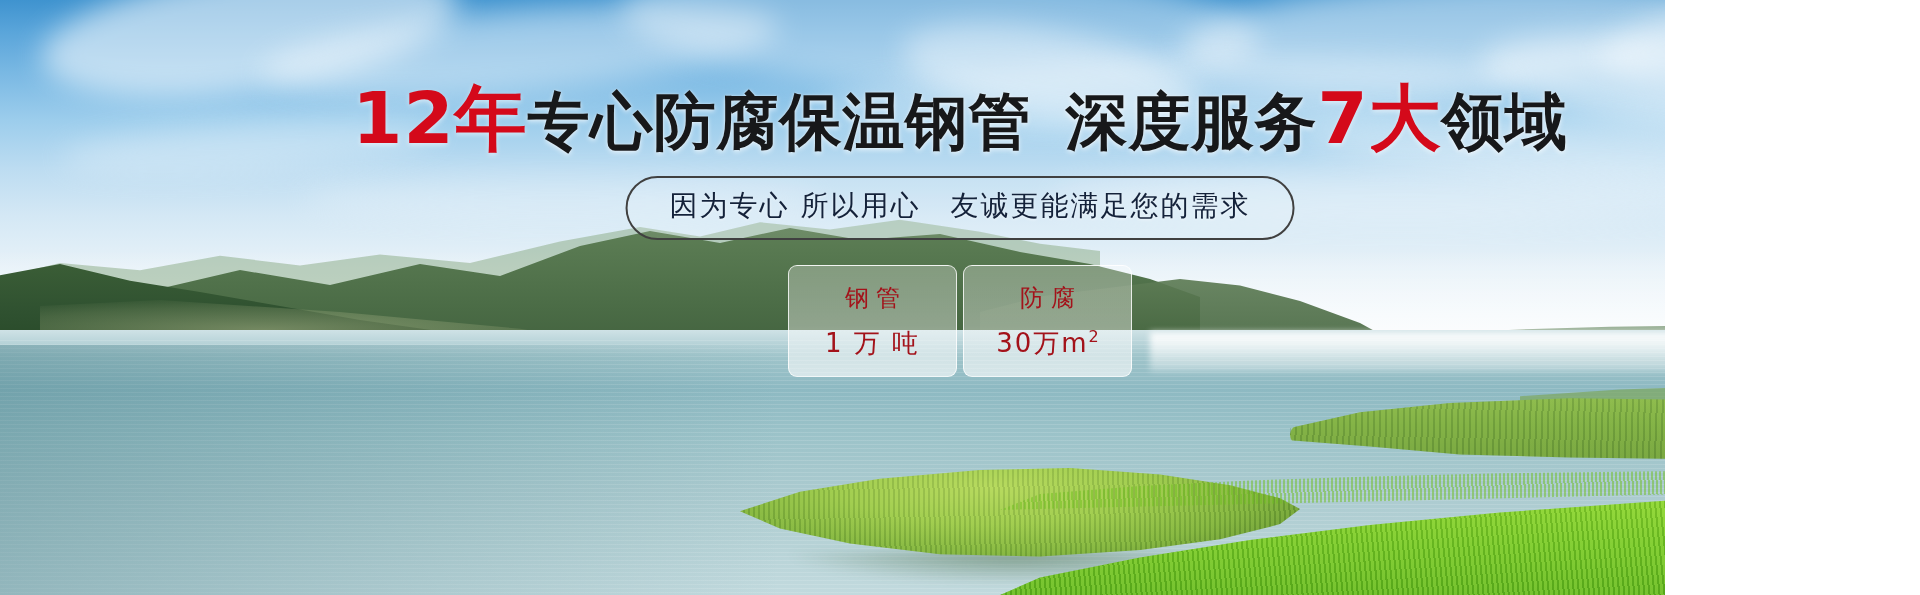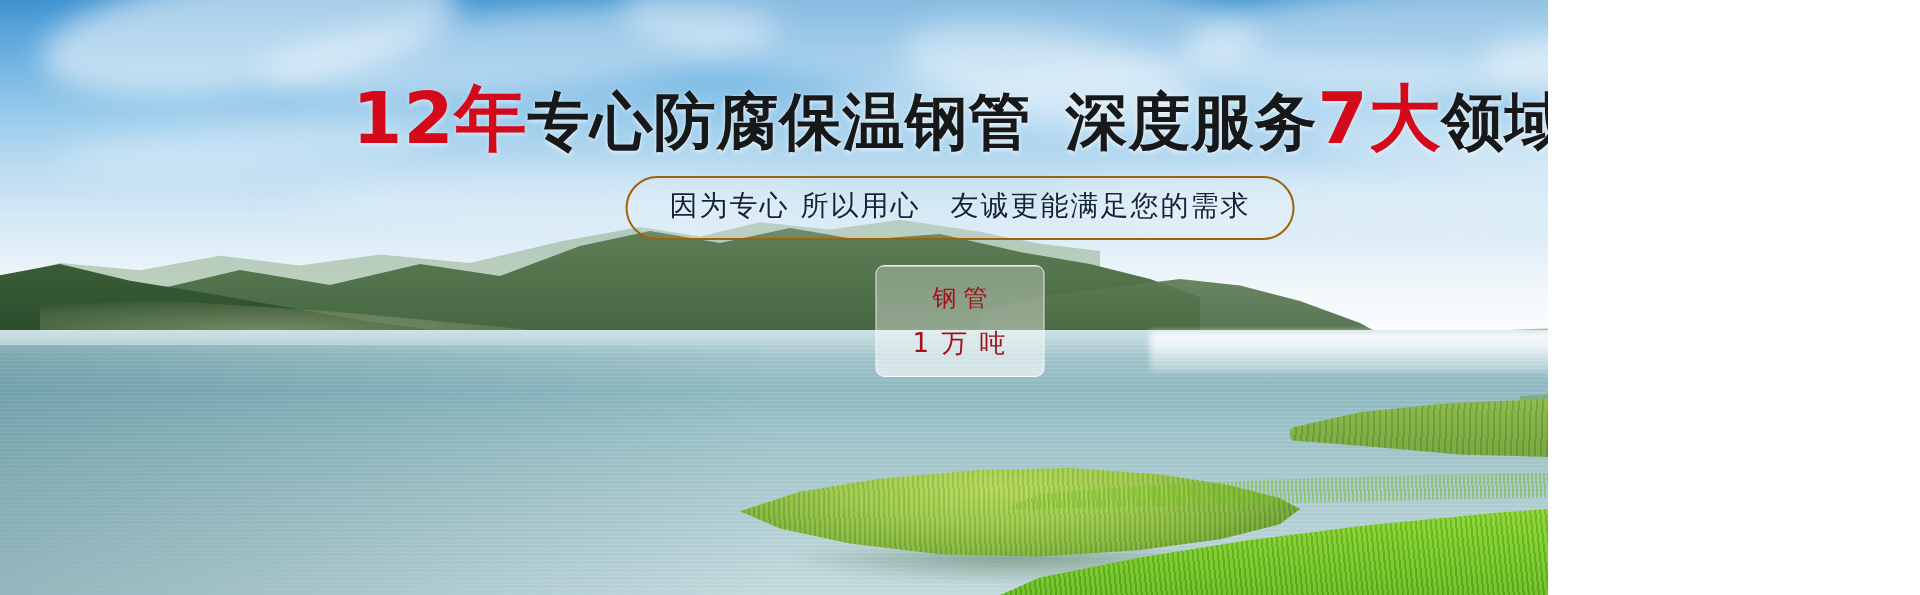--- a/index.html
+++ b/index.html
@@ -1,19 +1,19 @@
 <!DOCTYPE html>
 <html><head>
 <meta charset="utf-8">
 <style>
   html,body{margin:0;padding:0;background:#fff;}
   body{font-family:"Liberation Sans","DejaVu Sans",sans-serif;}
 
   #banner{
-    position:relative;width:1548px;height:595px;overflow:hidden;
+    position:relative;width:1665px;height:595px;overflow:hidden;
     background:#cfe4f2;
   }
 
   
   .sky{
     position:absolute;left:0;top:0;width:1920px;height:400px;
     background:
       linear-gradient(to bottom,
         #3f93cf 0%,
         #5aa5da 8%,
@@ -221,21 +221,21 @@
   .headline .red{
     color:#d4091a;
     font-size:72px;
     text-shadow:0 2px 5px rgba(255,255,255,.55);
   }
   .headline .gap{display:inline-block;width:34px;}
 
   .subtitle-pill{
     position:absolute;top:176px;left:50%;transform:translateX(-50%);
     padding:9px 42px 13px;
-    border:2px solid #a16207;border-radius:34px;
+    border:2px solid #404040;border-radius:34px;
     background:rgba(255,255,255,.10);
   }
   .subtitle-text{
     font-size:28px;color:#14223a;letter-spacing:2px;white-space:nowrap;
     font-family:"DejaVu Sans","Liberation Sans",sans-serif;
     text-shadow:0 1px 3px rgba(255,255,255,.6);
   }
 
   .cards{
     position:absolute;top:265px;left:50%;transform:translateX(-50%);
@@ -315,17 +315,21 @@
       <div class="subtitle-text">因为专心 所以用心　友诚更能满足您的需求</div>
     </div>
 
     <div class="cards">
 
       <div class="card">
         <div class="card-label">钢管</div>
         <div class="card-value"><span>1 万 吨</span></div>
       </div>
 
+      <div class="card">
+        <div class="card-label">防腐</div>
+        <div class="card-value"><span>30万m</span><sup>2</sup></div>
+      </div>
 
 
     </div>
   </div>
 </div>
 
 </body></html>

